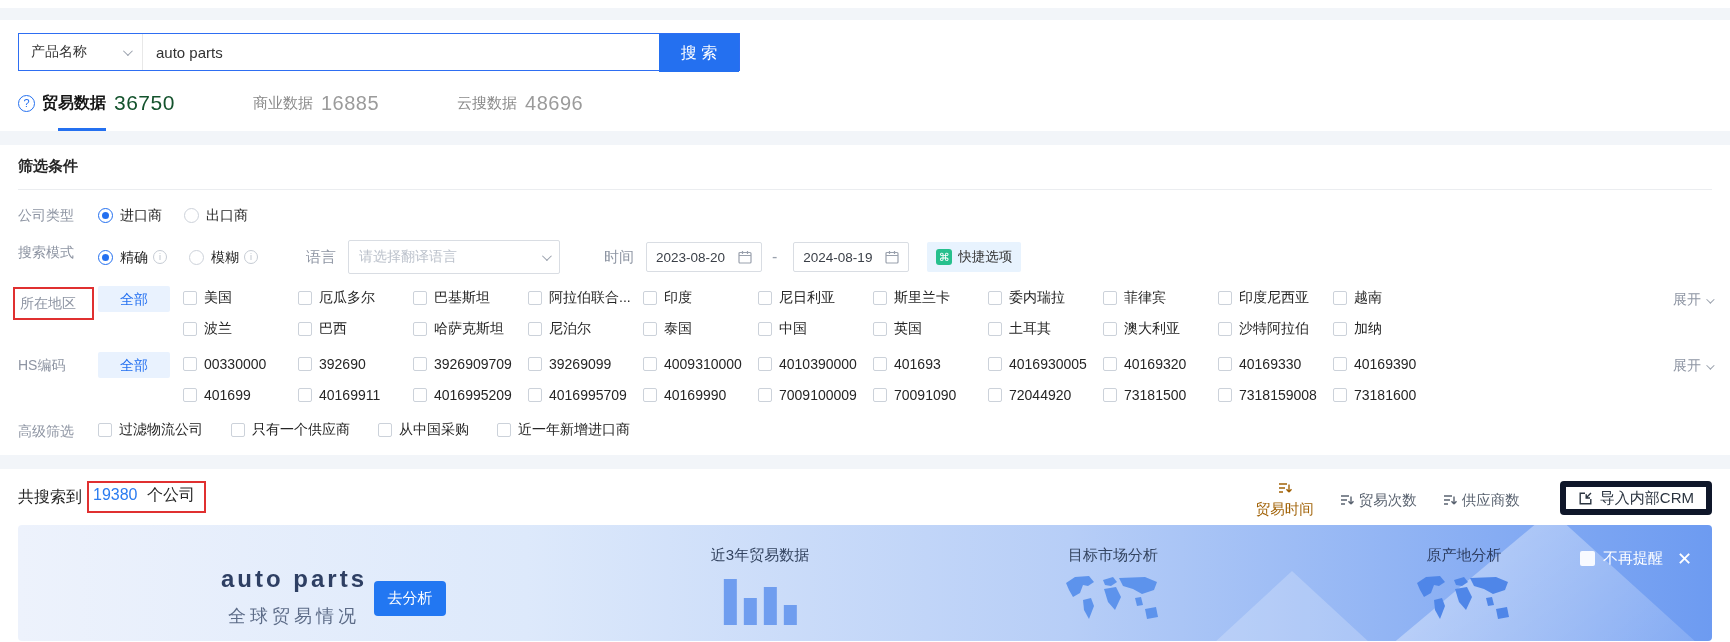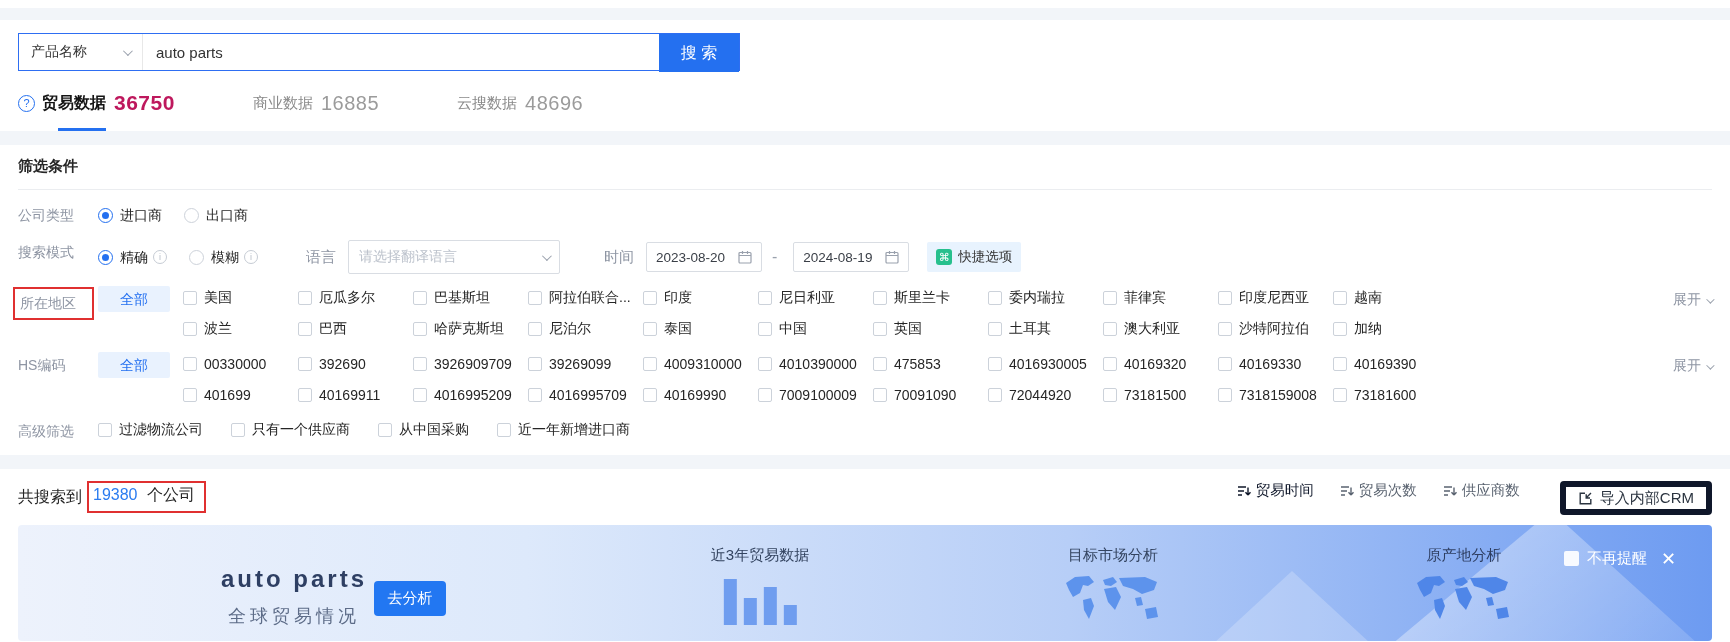--- a/index.html
+++ b/index.html
@@ -21,21 +21,21 @@
   .search-btn { width:80px; height:38px; background:#2470f0; color:#fff; border:none; font-size:16px; cursor:pointer; }
 
   .tabs-row { display:flex; align-items:center; margin-top:20px; }
   .tab { display:flex; align-items:center; position:relative; padding-bottom:16px; cursor:pointer; }
   .tab + .tab { margin-left:78px; }
   .help-i { width:17px; height:17px; border:1px solid #2470f0; color:#2470f0; border-radius:50%;
     font-size:11px; display:inline-flex; align-items:center; justify-content:center; margin-right:7px; }
   .t-label { font-size:15px; color:#8a8a8a; }
   .t-count { font-size:20px; color:#9b9b9b; margin-left:8px; letter-spacing:.5px; }
   .tab.active .t-label { font-size:16px; font-weight:700; color:#141414; }
-  .tab.active .t-count { font-size:21px; font-weight:700; color:#be185d; }
+  .tab.active .t-count { font-size:21px; font-weight:400; color:#14532d; }
   .tab.active::after { content:""; position:absolute; left:40px; bottom:0; width:48px; height:3px; background:#2470f0; }
 
   
   .filter-panel { background:#fff; padding:12px 18px 12px; }
   .f-title { font-size:15px; font-weight:700; color:#262626; padding-bottom:13px; border-bottom:1px solid #ebedf0; }
   .frow { display:flex; align-items:flex-start; padding-top:13px; }
   .flabel { flex:0 0 80px; color:#8e95a3; font-size:14px; line-height:24px; }
   .red-outline { border:2px solid #e03030; padding:2px 16px 3px 5px; margin-left:-5px; display:inline-block; }
 
   .radio { display:inline-flex; align-items:center; margin-right:22px; font-size:14px; color:#262626;
@@ -77,21 +77,21 @@
 
   
   .res-panel { background:#fff; padding:12px 18px 0; height:188px; }
   .res-head { display:flex; align-items:flex-start; height:34px; }
   .res-summary { font-size:16px; color:#262626; display:flex; align-items:center; }
   .red-box2 { border:2px solid #e03030; padding:2px 9px 5px 4px; margin-left:5px; }
   .count-blue { color:#2b7cf0; }
   .suffix { margin-left:5px; color:#262626; }
   .sorts { margin-left:auto; display:flex; align-items:center; gap:26px; font-size:14.5px; color:#5a6370; }
   .sort { display:flex; align-items:center; gap:5px; cursor:pointer; }
-  .sort.active { color:#0f172a; }
+  .sort.active { color:#a16207;flex-direction:column; }
   .crm-btn { margin-left:40px; height:34px; border:6px solid #0f172a; border-radius:4px; background:#fff;
     display:flex; align-items:center; gap:7px; padding:0 12px; font-size:15px; color:#2b3440; cursor:pointer; }
 
   
   .banner { position:relative; margin-top:10px; height:116px; border-radius:4px; overflow:hidden;
     background:linear-gradient(90deg,#edf2fc 0%,#dde9fb 30%,#b7cef7 62%,#6d9bf1 100%); }
   .tri1 { position:absolute; right:-60px; bottom:-70px; width:460px; height:200px;
     background:linear-gradient(135deg,rgba(255,255,255,.5),rgba(255,255,255,.05));
     clip-path:polygon(52% 0,100% 100%,0 100%); }
   .tri2 { position:absolute; right:290px; bottom:-50px; width:260px; height:120px;
@@ -100,21 +100,21 @@
   .b-title { font-size:24px; color:#2e3f63; font-weight:600; letter-spacing:3px; }
   .b-sub { font-size:18px; color:#5d6c88; letter-spacing:4px; margin-top:11px; }
   .analyze-btn { position:absolute; left:356px; top:56px; width:72px; height:35px; background:#2277f2;
     color:#fff; border:none; border-radius:4px; font-size:15px; cursor:pointer; }
   .b-card { position:absolute; top:21px; transform:translateX(-50%); text-align:center; }
   .b-card .c-label { font-size:15px; color:#33435f;text-align:center; }
   .card-origin .c-label { color:#2e3e61; }
   .bars { display:flex; align-items:flex-end; gap:7px; justify-content:center; margin-top:12px; height:48px; }
   .bars i { display:block; width:13px; background:#6f9def; }
   .map-wrap { margin-top:8px; }
-  .dismiss { position:absolute; right:36px; top:24px; display:flex; align-items:center; color:#fff; font-size:15px; }
+  .dismiss { position:absolute; right:20px; top:24px; display:flex; align-items:center; color:#fff; font-size:15px; }
   .d-box { width:15px; height:15px; border-radius:2px; background:rgba(255,255,255,.92); margin-right:8px; cursor:pointer; }
   .d-close { margin-left:14px; font-size:18px; line-height:1; cursor:pointer; }
 </style>
 </head>
 <body>
 
 <div class="band"></div>
 
 <div class="top-section">
   <div class="search-row">
@@ -375,21 +375,21 @@
             <span>4009310000</span>
           </label>
 
           <label class="chk">
             <span class="cbox"></span>
             <span>4010390000</span>
           </label>
 
           <label class="chk">
             <span class="cbox"></span>
-            <span>475853</span>
+            <span>401693</span>
           </label>
 
           <label class="chk">
             <span class="cbox"></span>
             <span>4016930005</span>
           </label>
 
           <label class="chk">
             <span class="cbox"></span>
             <span>40169320</span>

